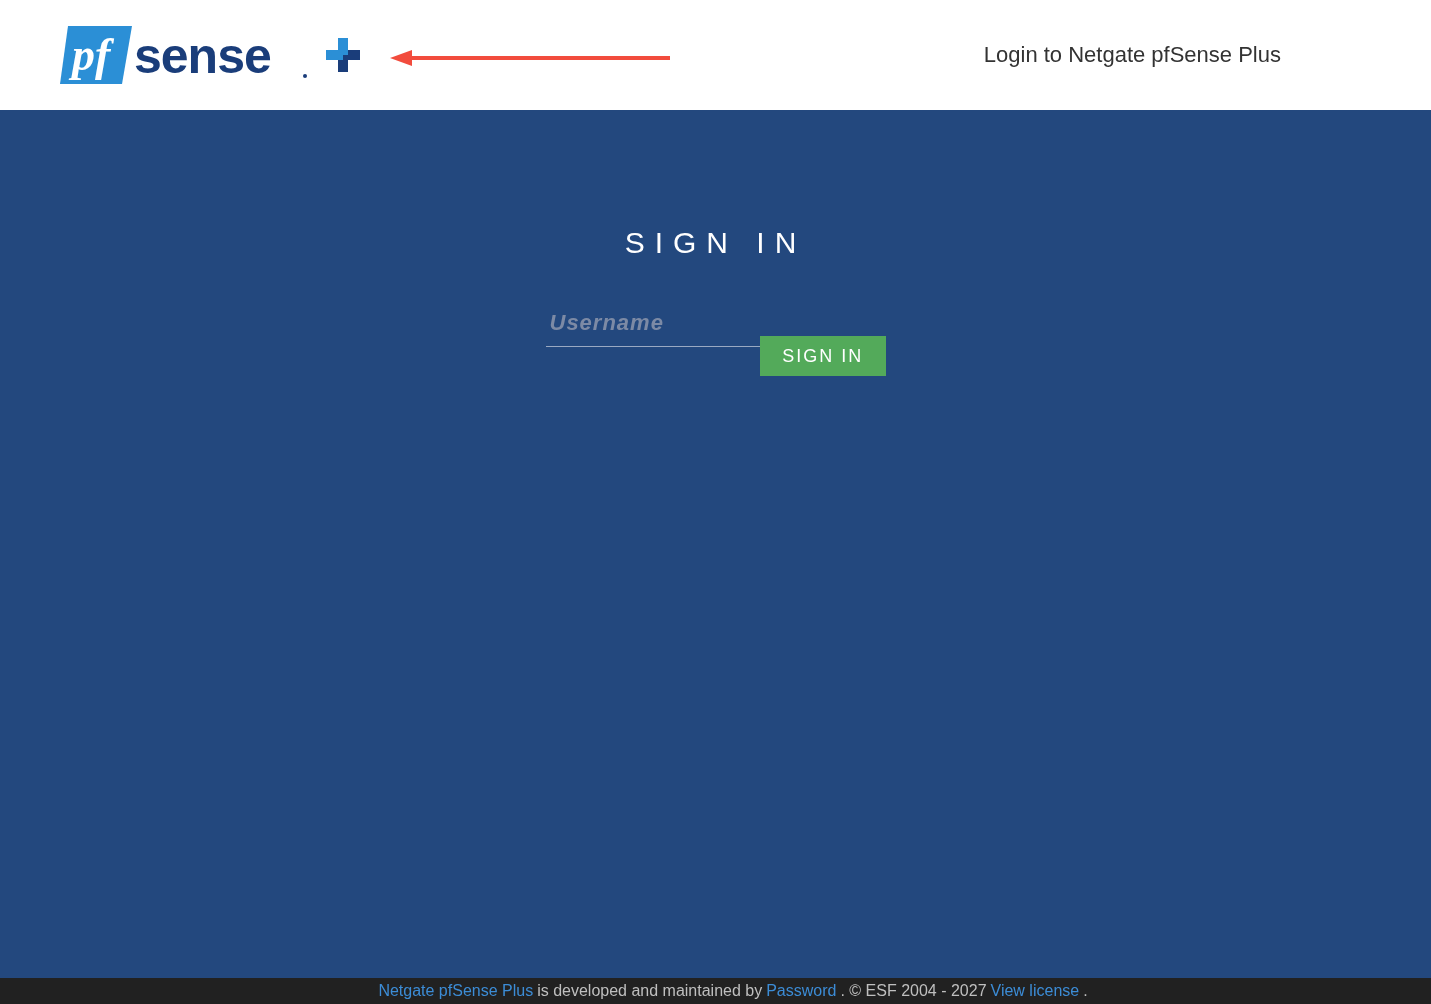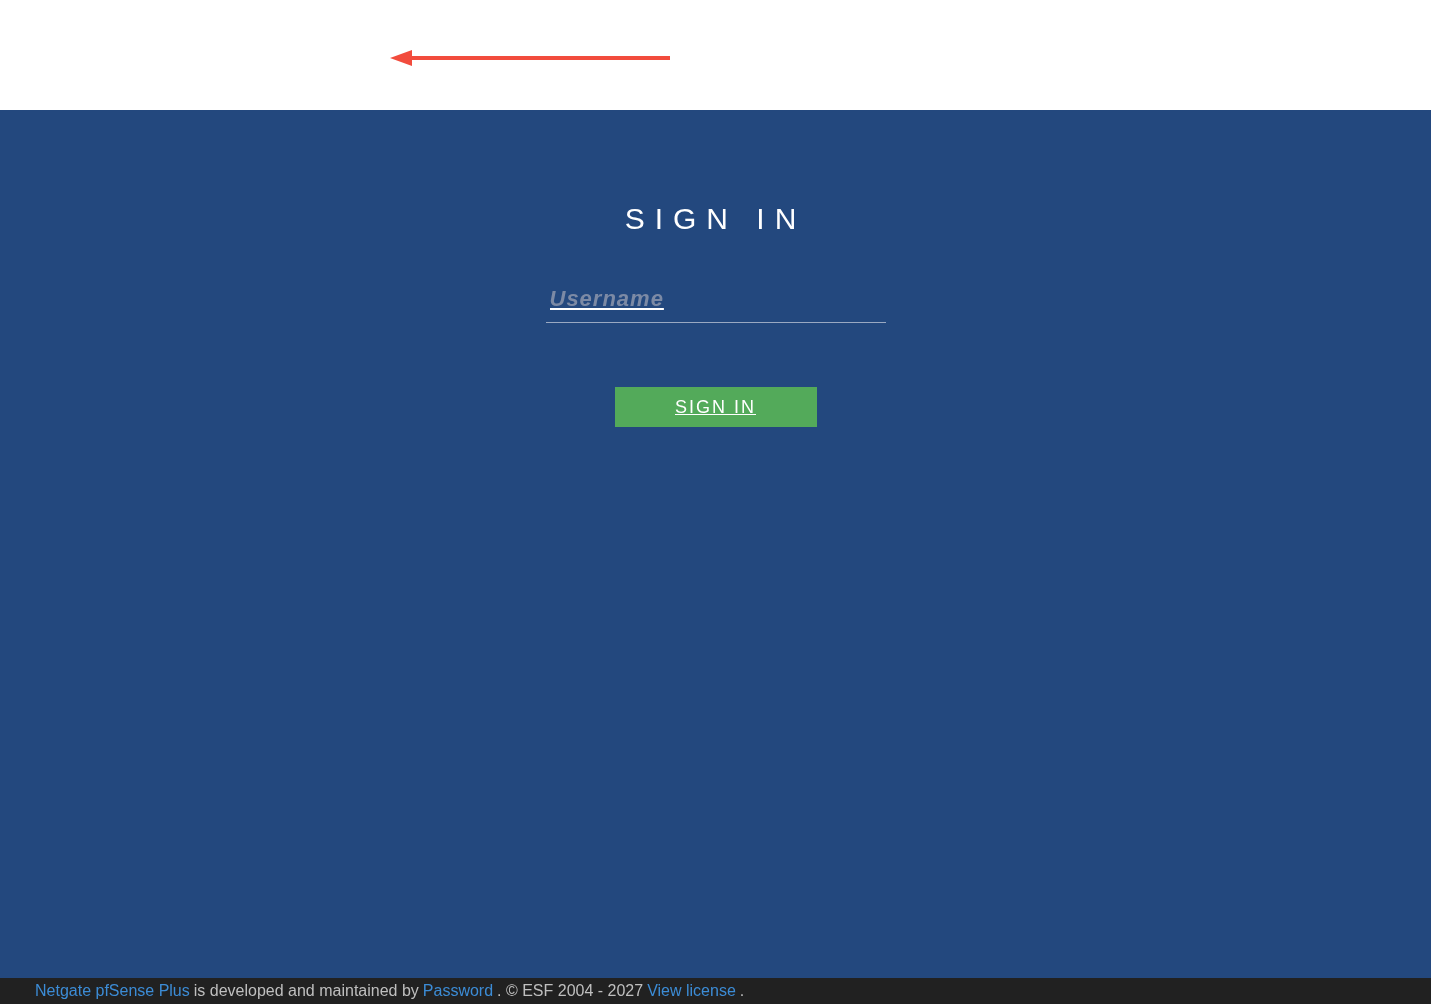--- a/index.html
+++ b/index.html
@@ -52,36 +52,35 @@
     pointer-events: none;
   }
 
   
   .login-area {
     flex: 1 1 auto;
     background: #23487e;
     display: flex;
     flex-direction: column;
     align-items: center;
-    padding-top: 92px;
+    padding-top: 116px;
     color: #ffffff;
   }
   .signin-title {
     font-size: 30px;
     font-weight: 400;
     letter-spacing: 10px;
     margin-bottom: 40px;
     color: #ffffff;
   }
   .login-form {
     width: 340px;
     display: flex;
-    flex-direction: column;
-    align-items: flex-end;
-    text-decoration: underline;
+    flex-direction: row;
+    align-items: flex-start;
   }
   .login-form input[type="text"],
   .login-form input[type="password"] {
     background: transparent;
     border: none;
     border-bottom: 1px solid #9aa9c2;
     color: #ffffff;
     font-size: 22px;
     font-style: italic;
     font-weight: 600;
@@ -110,38 +109,59 @@
   }
 
   
   .footer {
     height: 26px;
     background: #212121;
     color: #bfbfbf;
     font-size: 16px;
     display: flex;
     align-items: center;
+    justify-content: center;
     gap: 4px;
     white-space: nowrap;
     padding-left: 35px;
   }
   .footer a { color: #3c8cd6; text-decoration: none; }
 </style>
 </head>
 <body>
 
 <div class="page">
 
   <div class="header">
+    <div class="logo">
+      <svg class="logo-svg" width="300" height="74" viewBox="0 0 300 74">
+
+        <polygon points="8,8 72,8 62,66 0,66" fill="#2b8fd6"></polygon>
+
+        <text x="12" y="52" font-family="Georgia, 'Times New Roman', serif" font-style="italic" font-weight="bold" font-size="46" fill="#ffffff">pf</text>
+
+        <text x="74" y="55" font-family="Arial, Helvetica, sans-serif" font-weight="700" font-size="50" fill="#1a3d7a" letter-spacing="-1">sense</text>
+
+        <circle cx="245" cy="58" r="2" fill="#1a3d7a"></circle>
+
+        <g transform="translate(266,20)">
+          <rect x="12" y="0" width="10" height="34" fill="#1a3d7a"></rect>
+          <rect x="0" y="12" width="34" height="10" fill="#1a3d7a"></rect>
+          <rect x="12" y="0" width="10" height="17" fill="#2b8fd6"></rect>
+          <rect x="0" y="12" width="17" height="10" fill="#2b8fd6"></rect>
+        </g>
+      </svg>
+    </div>
 
     <svg class="arrow-annot" width="280" height="20" viewBox="0 0 280 20">
       <line x1="280" y1="10" x2="18" y2="10" stroke="#f24c3d" stroke-width="4"></line>
       <polygon points="0,10 22,2 22,18" fill="#f24c3d"></polygon>
     </svg>
 
+    <div class="header-right">Login to Netgate pfSense Plus</div>
   </div>
 
   <div class="login-area">
     <div class="signin-title">SIGN IN</div>
     <form class="login-form">
       <input type="text" placeholder="Username" style="">
       <button class="signin-btn">SIGN IN</button>
     </form>
   </div>
 

